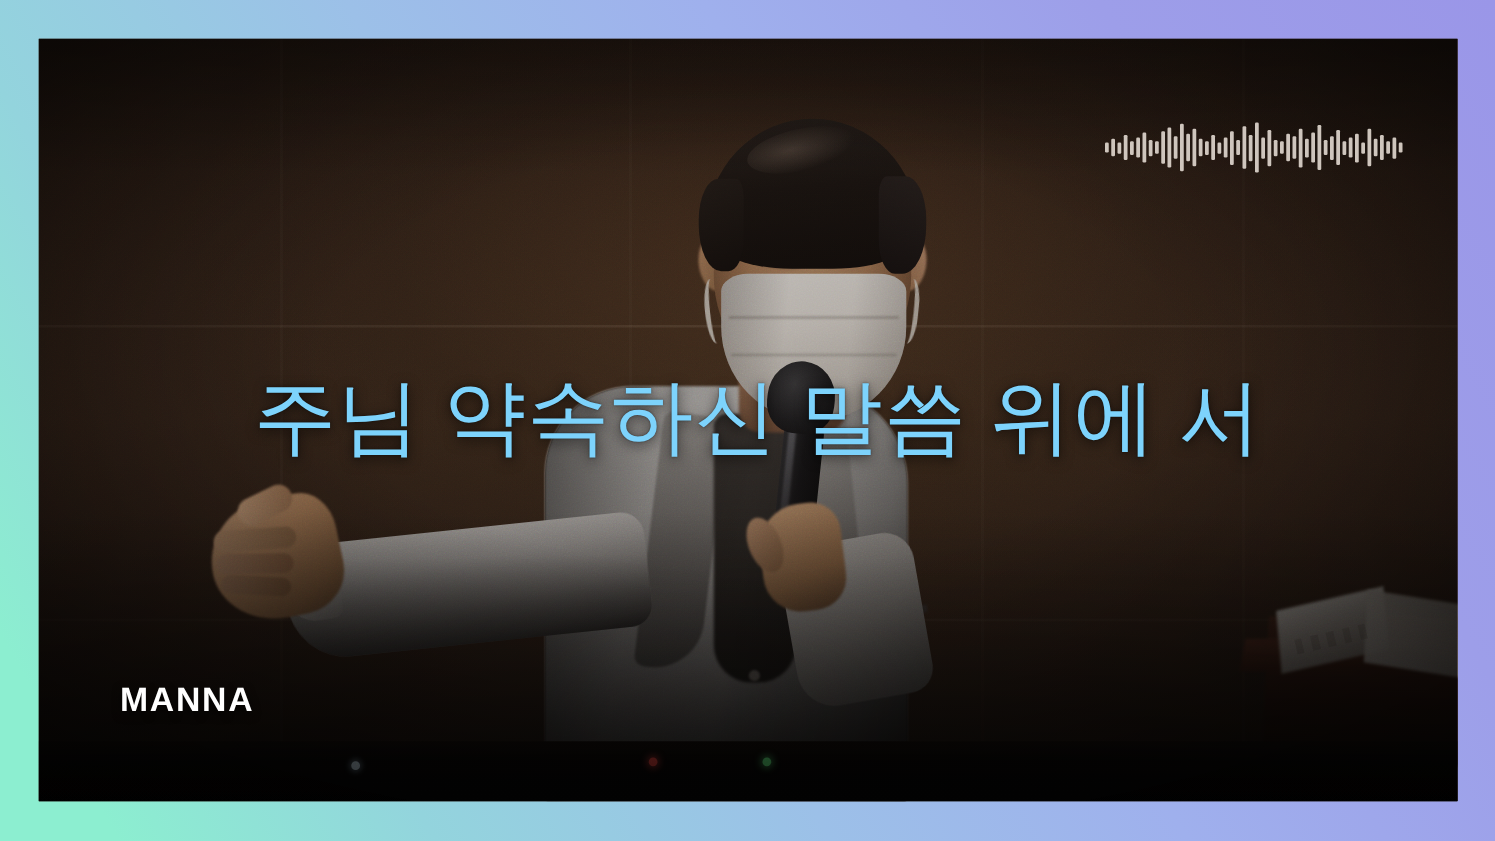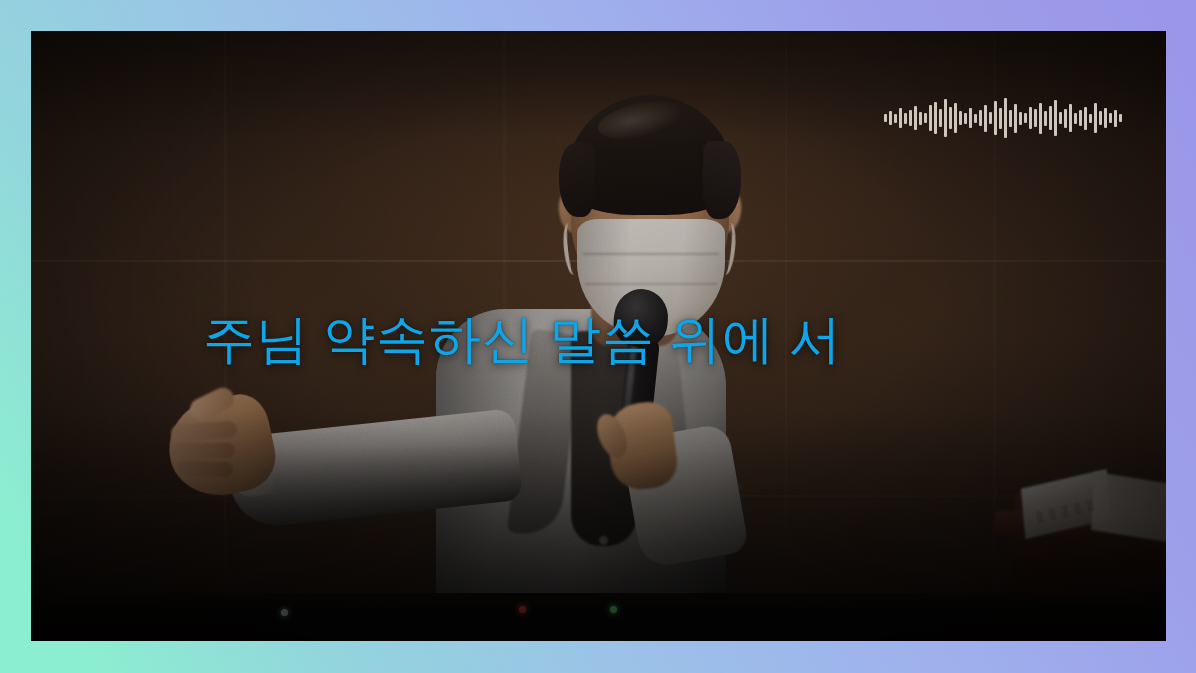--- a/index.html
+++ b/index.html
@@ -360,25 +360,25 @@
     position:absolute; right:44px; top:62px;
     display:flex; align-items:center; gap:2px;
     height:50px;
   }
   #waveform .wbar {
     width:3px; background:#ddd5cc; border-radius:1px; opacity:.92;
   }
 
   
   #sermon-title {
-    position:absolute; left:172px; top:280px;
+    position:absolute; left:172px; top:268px;
     width:860px;
-    color:#0ea5e9;
+    color:#7dd3fc;
     font-family:"Liberation Serif", "DejaVu Serif", serif;
-    font-size:52px;
+    font-size:66px;
     font-weight:400;
     letter-spacing:1px;
     line-height:1.1;
     white-space:nowrap;
     text-shadow:0 2px 10px rgba(0,0,0,.65), 0 0 2px rgba(0,0,0,.5);
   }
 
   
   #church-logo {
     position:absolute; left:65px; bottom:64px;
@@ -521,16 +521,17 @@
         <div class="wbar" style="height: 14px; background: rgb(221, 213, 204);"></div>
         <div class="wbar" style="height: 20px; background: rgb(221, 213, 204);"></div>
         <div class="wbar" style="height: 10px; background: rgb(221, 213, 204);"></div>
         <div class="wbar" style="height: 17px; background: rgb(221, 213, 204);"></div>
         <div class="wbar" style="height: 8px; background: rgb(221, 213, 204);"></div>
       </div>
 
     <div id="sermon-title">주님 약속하신 말씀 위에 서</div>
 
     <div id="church-logo">
+      <div class="line1">MANNA</div>
     </div>
 
   </div>
 </div>
 
 </body></html>

